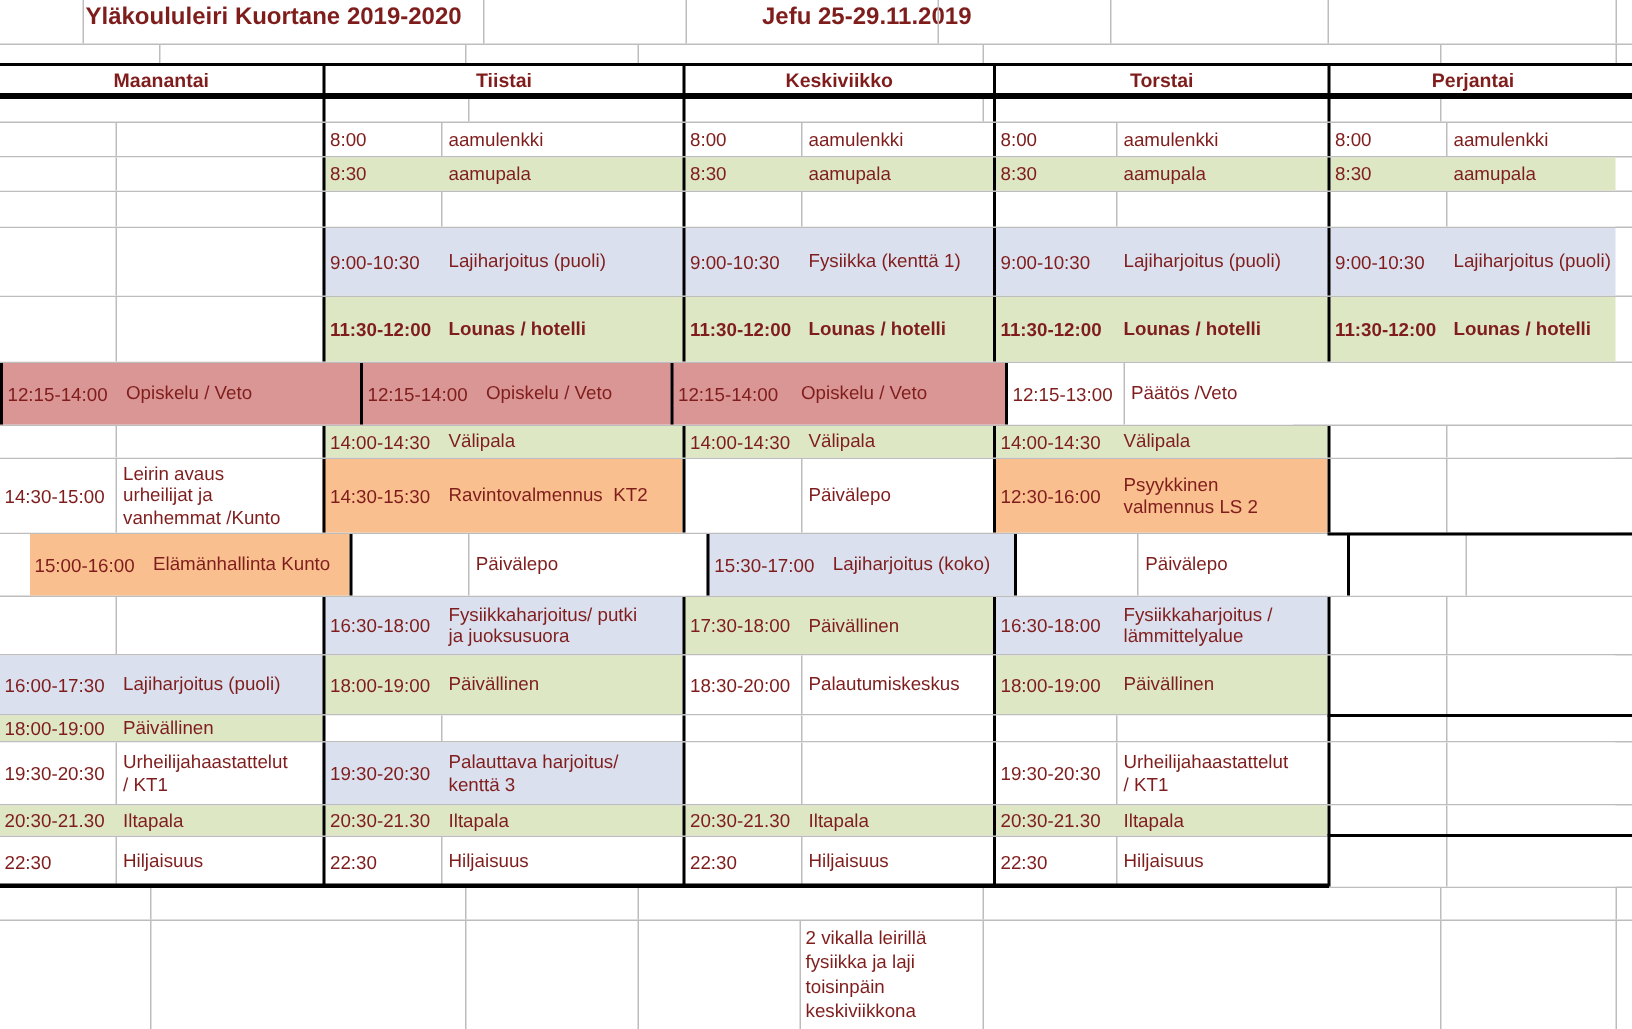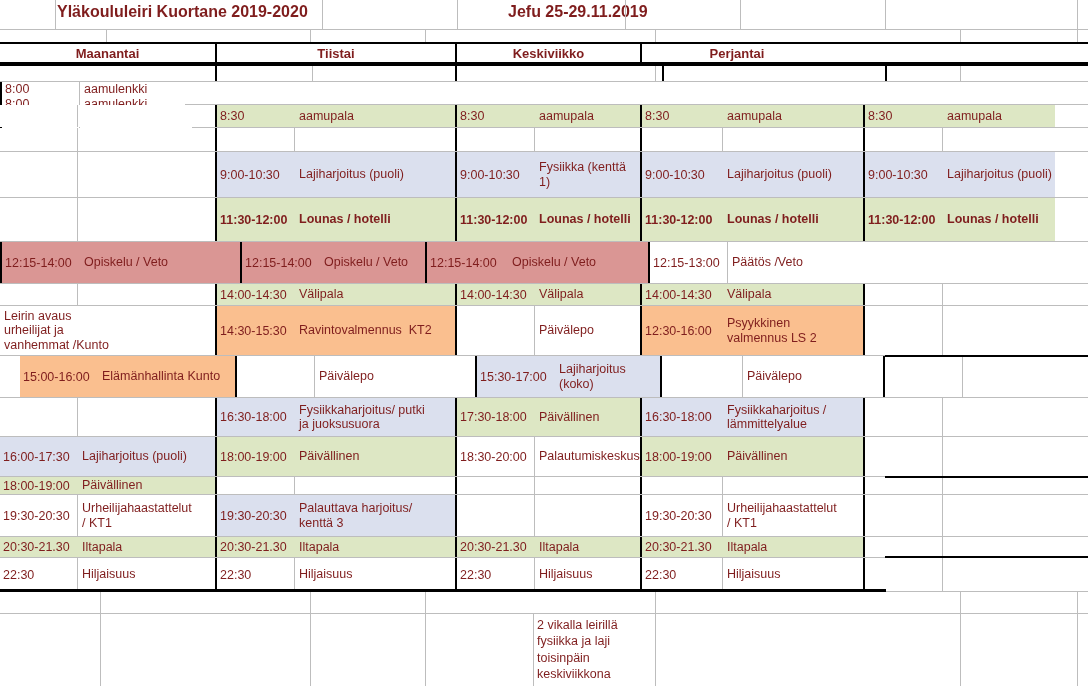--- a/index.html
+++ b/index.html
@@ -20,21 +20,21 @@
   .vl.black{width:2px;background:#000;}
   .title-text{position:absolute;left:57px;top:3px;font-size:16px;font-weight:bold;white-space:pre;}
   .subtitle-text{position:absolute;left:508px;top:3px;font-size:16px;font-weight:bold;white-space:pre;}
   
   .hd{height:100%;display:flex;align-items:center;justify-content:center;
       font-size:13px;font-weight:bold;text-align:center;}
   
   .row{display:flex;width:100%;border-bottom:1px solid #bdbdbd;}
   .dc{display:flex;align-items:center;height:100%;}
   .sep{border-left:2px solid #000;}
-  .w-mon{width:215px;}.w-tue{width:240px;}.w-wed{width:185px;}.w-thu{width:223px;}.w-fri{width:192px;}
+  .w-mon{width:215px;}.w-tue{width:240px;}.w-wed{width:207px;}.w-thu{width:223px;}.w-fri{width:192px;}
   .t{flex:none;width:78px;height:100%;display:flex;align-items:center;
      padding-left:3px;font-size:12.5px;white-space:pre;}
   .w-thu .t{width:81px;}
   .l{flex:1;padding-left:4px;padding-right:1px;font-size:12.5px;line-height:1.16;white-space:pre-wrap;}
   .bg-white{background:#ffffff;}
   .bg-white .t{border-right:1px solid #bdbdbd;}
   .bg-green{background:#dde7c4;}
   .bg-blue{background:#dbe0ee;}
   .bg-red{background:#da9694;}
   .bg-orange{background:#fabf8f;}
@@ -65,35 +65,36 @@
       <div class="vl" style="left: 425px;"></div>
       <div class="vl" style="left: 655px;"></div>
       <div class="vl" style="left: 960px;"></div>
       <div class="vl" style="left: 1077px;"></div>
     </div>
 
   <div class="frow r2">
     <div class="hd w-mon">Maanantai</div>
     <div class="hd w-tue sep">Tiistai</div>
     <div class="hd w-wed sep">Keskiviikko</div>
+    <div class="hd w-thu sep">Torstai</div>
     <div class="hd w-fri sep">Perjantai</div>
   </div>
 
   <div class="frow r3">
       <div class="vl" style="left: 312px;"></div>
       <div class="vl" style="left: 655px;"></div>
       <div class="vl" style="left: 960px;"></div>
       <div class="vl black" style="left: 215px;"></div>
       <div class="vl black" style="left: 455px;"></div>
       <div class="vl black" style="left: 662px;"></div>
       <div class="vl black" style="left: 885px;"></div>
     </div>
 
   <div>
-      <div class="row" style="height: 23px; flex-direction: column;">
+      <div class="row" style="height: 23px;">
         <div class="dc w-mon bg-white">
           <span class="t"></span>
           <span class="l"></span>
         </div>
         <div class="dc w-tue sep bg-white">
           <span class="t">8:00</span>
           <span class="l">aamulenkki</span>
         </div>
         <div class="dc w-wed sep bg-white">
           <span class="t">8:00</span>
@@ -231,20 +232,21 @@
           <span class="t">14:00-14:30</span>
           <span class="l">Välipala</span>
         </div>
         <div class="dc w-fri sep bg-white">
           <span class="t"></span>
           <span class="l"></span>
         </div>
       </div>
       <div class="row" style="height: 50px;">
         <div class="dc w-mon bg-white">
+          <span class="t">14:30-15:00</span>
           <span class="l">Leirin avaus
 urheilijat ja
 vanhemmat /Kunto</span>
         </div>
         <div class="dc w-tue sep bg-orange">
           <span class="t">14:30-15:30</span>
           <span class="l">Ravintovalmennus  KT2</span>
         </div>
         <div class="dc w-wed sep bg-white">
           <span class="t"></span>

